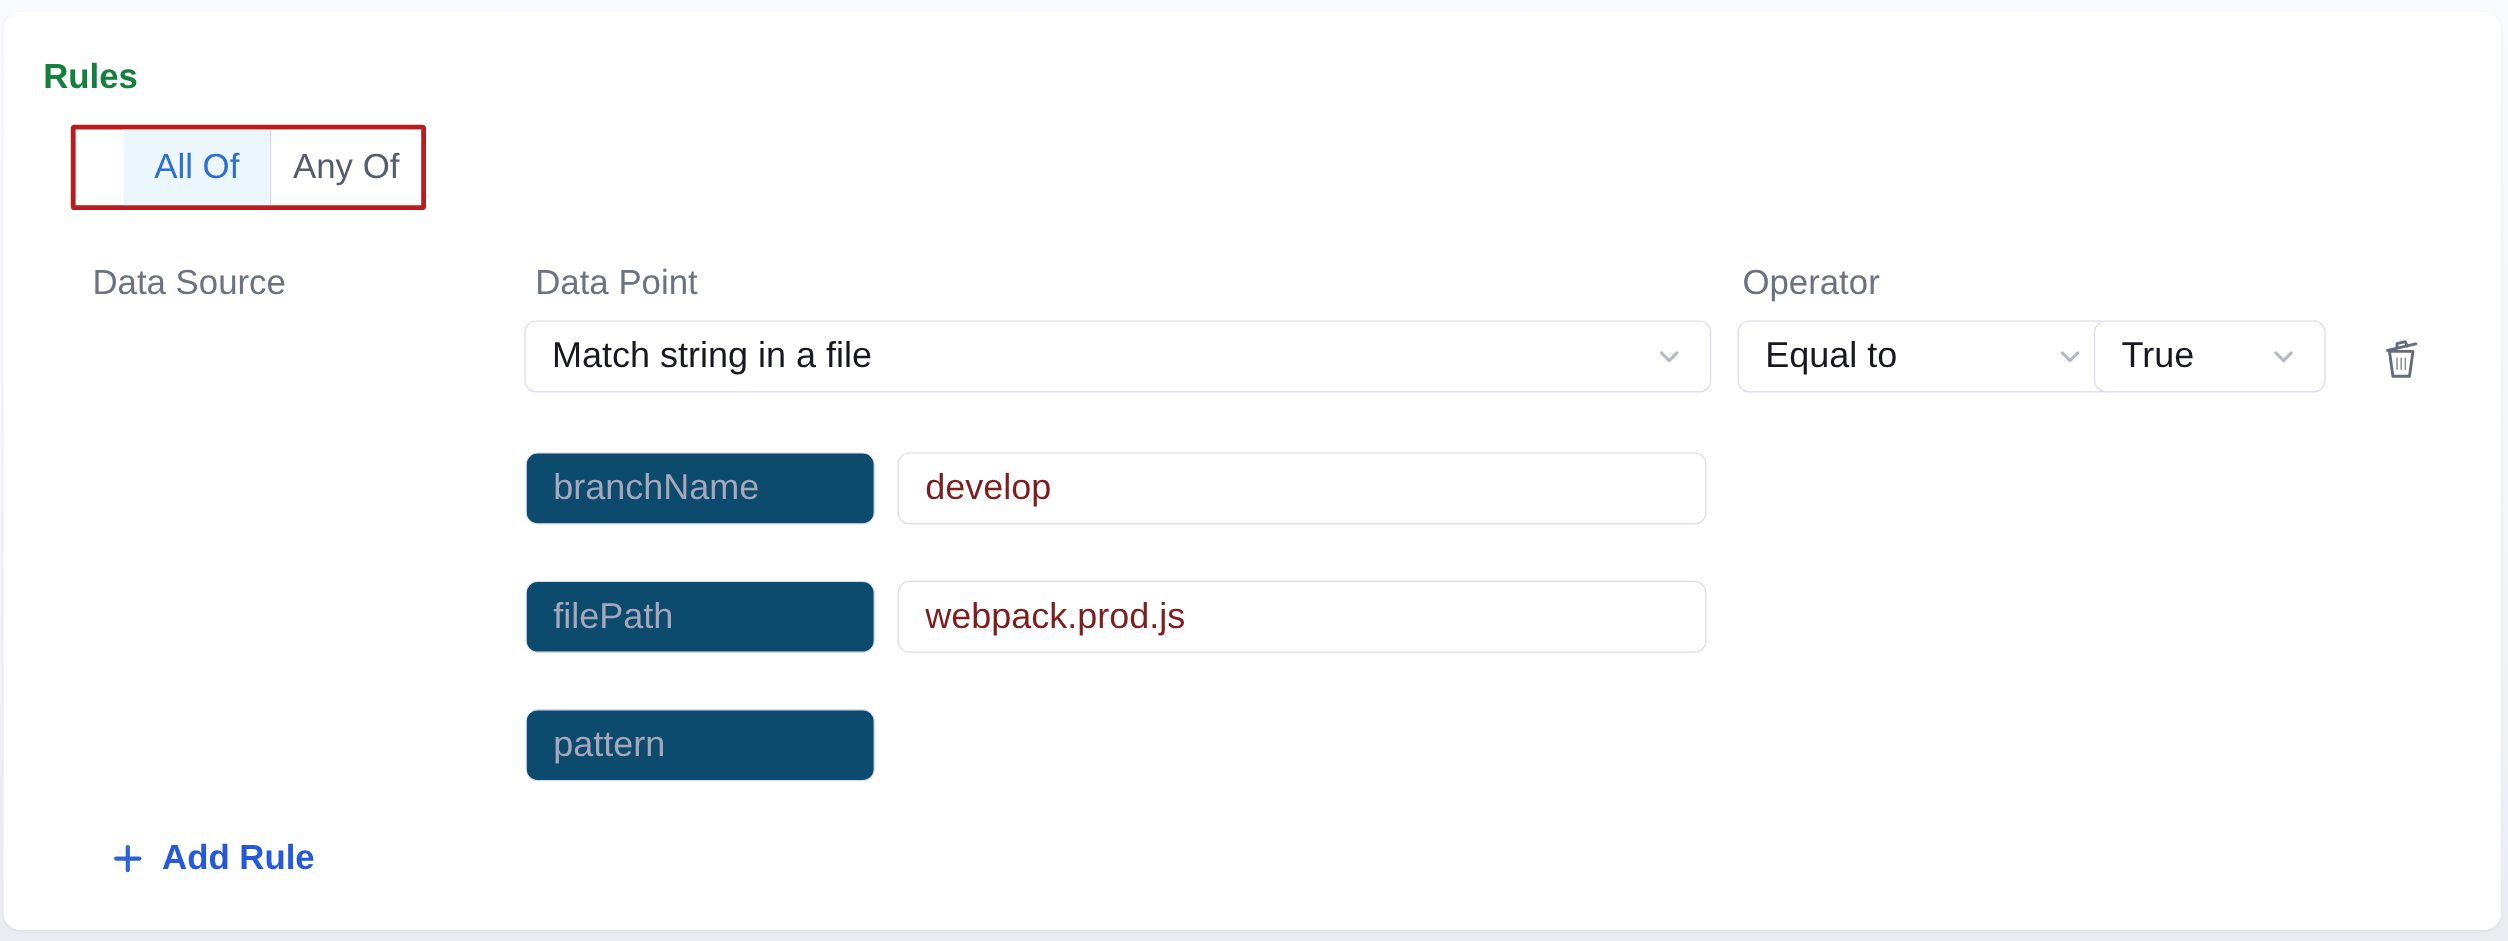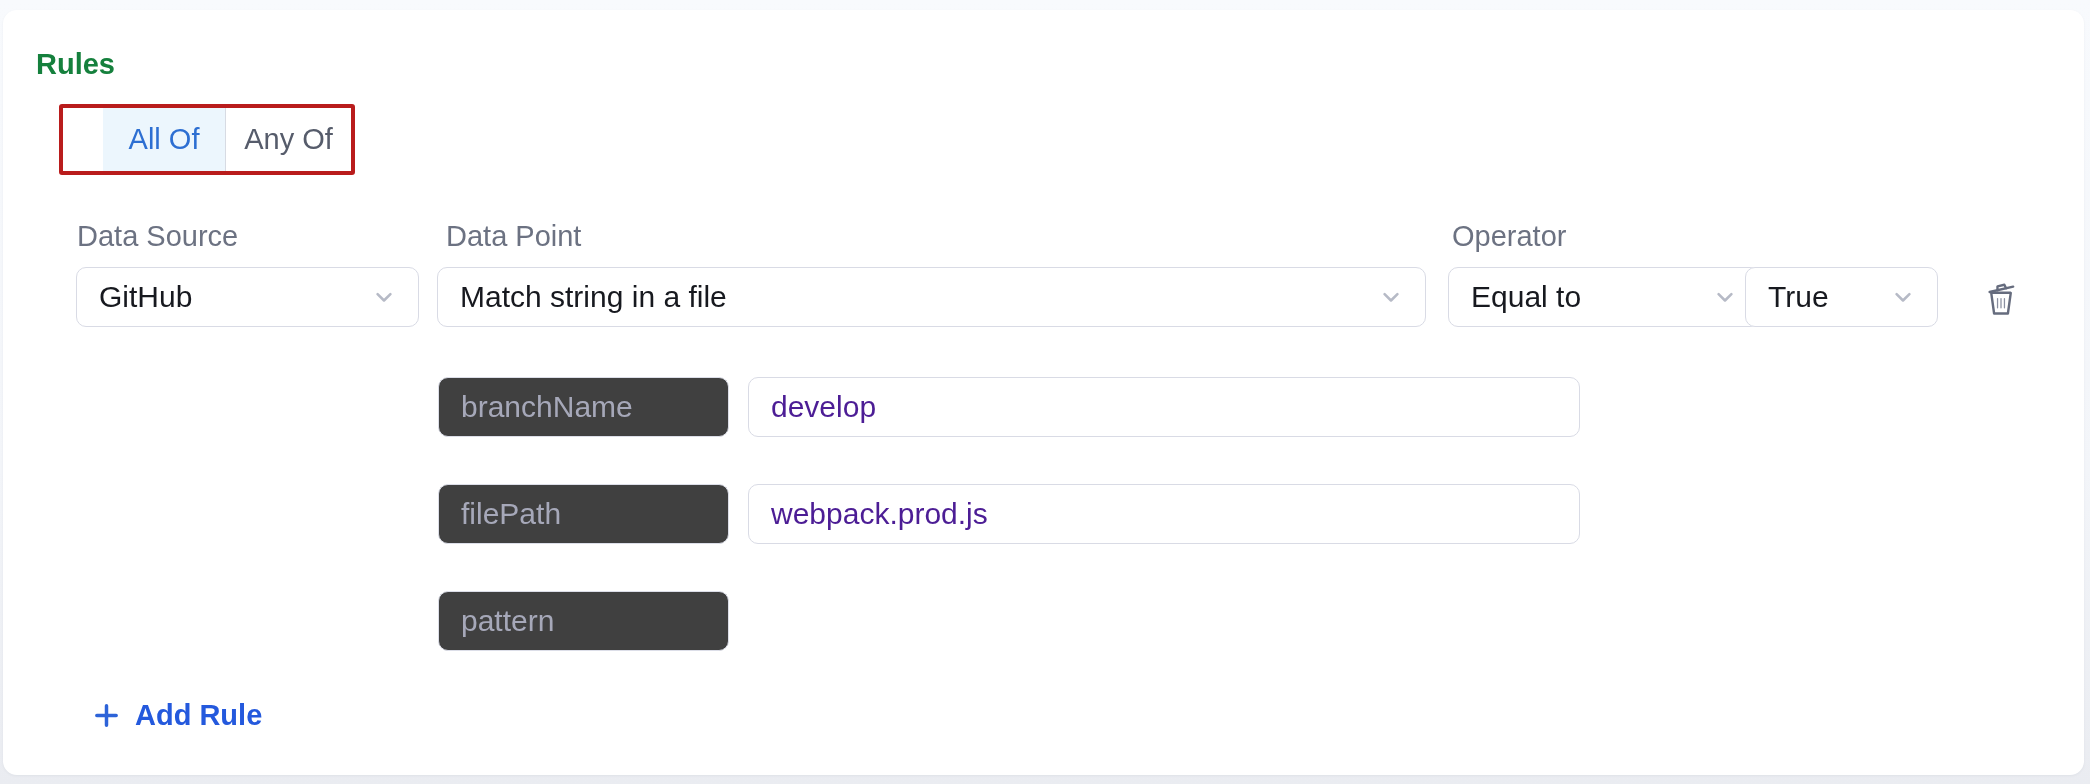--- a/index.html
+++ b/index.html
@@ -90,37 +90,37 @@
     left: 1976px; top: 274px;
     width: 50px; height: 50px;
     background: none; border: none;
     display: flex; align-items: center; justify-content: center;
     cursor: pointer;
   }
 
   .param-key {
     position: absolute;
     left: 438px; width: 291px; height: 60px;
-    background: #404040;
+    background: #0c4a6e;
     border: 1.5px solid #dcdee8;
     border-radius: 10px;
     display: flex; align-items: center;
     padding: 0 22px;
     font-size: 30px;
     color: #a6a8b9;
   }
   .param-value {
     position: absolute;
-    left: 748px; width: 832px; height: 60px;
+    left: 748px; width: 674px; height: 60px;
     background: #ffffff;
     border: 1.5px solid #d9dbe5;
     border-radius: 10px;
     padding: 0 22px;
     font-size: 30px;
-    color: #4c1d95;
+    color: #7f1d1d;
     font-family: inherit;
     outline: none;
   }
   .row-0 { top: 377px; }
   .row-1 { top: 484px; }
   .row-2 { top: 591px; }
 
   .add-rule {
     position: absolute;
     left: 91px; top: 696px;
@@ -146,28 +146,20 @@
 
   <div class="segmented">
     <button class="seg-btn first selected">All Of</button>
     <button class="seg-btn second">Any Of</button>
   </div>
 
   <div class="field-label lbl-datasource">Data Source</div>
   <div class="field-label lbl-datapoint">Data Point</div>
   <div class="field-label lbl-operator">Operator</div>
 
-  <div class="select sel-datasource">
-    <span>GitHub</span>
-    <span class="chev">
-      <svg width="28" height="28" viewBox="0 0 24 24" fill="none" stroke="#b6bac6" stroke-width="2.2" stroke-linecap="round" stroke-linejoin="round">
-          <polyline points="6.5,9.5 12,15 17.5,9.5"></polyline>
-        </svg>
-    </span>
-  </div>
 
   <div class="select sel-datapoint">
     <span>Match string in a file</span>
     <span class="chev">
       <svg width="28" height="28" viewBox="0 0 24 24" fill="none" stroke="#b6bac6" stroke-width="2.2" stroke-linecap="round" stroke-linejoin="round">
           <polyline points="6.5,9.5 12,15 17.5,9.5"></polyline>
         </svg>
     </span>
   </div>
 

